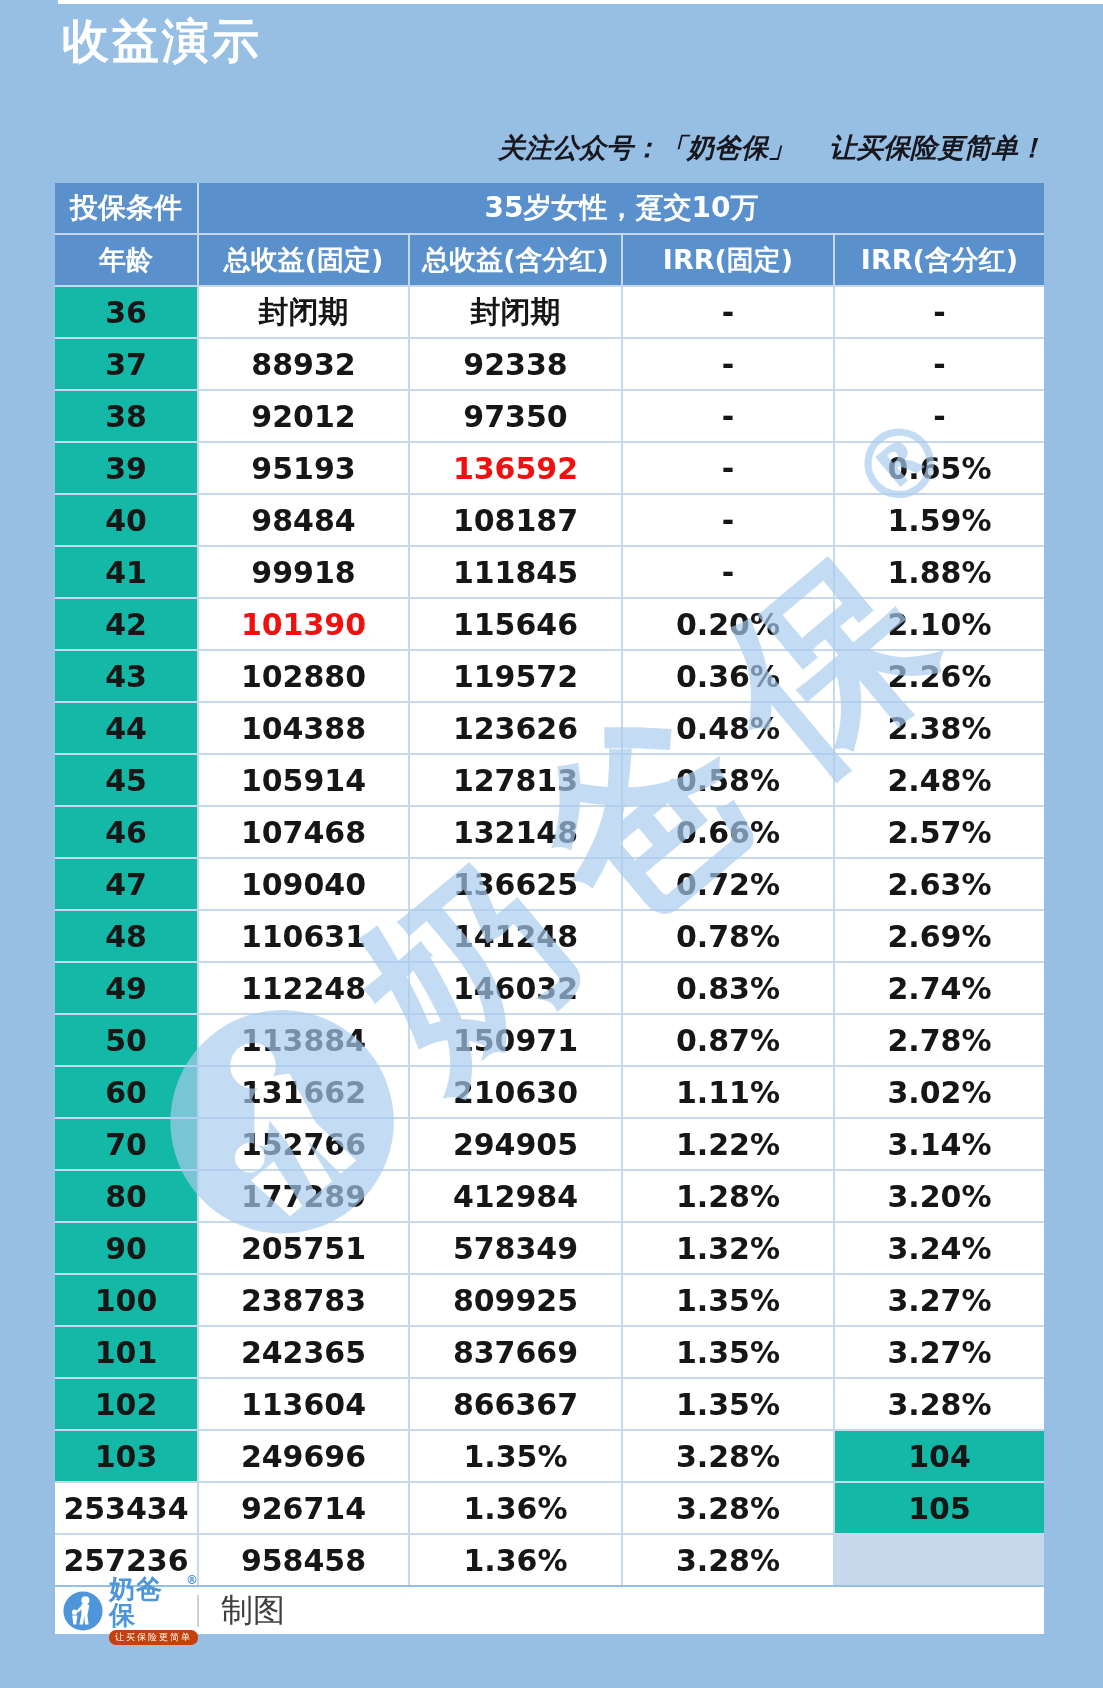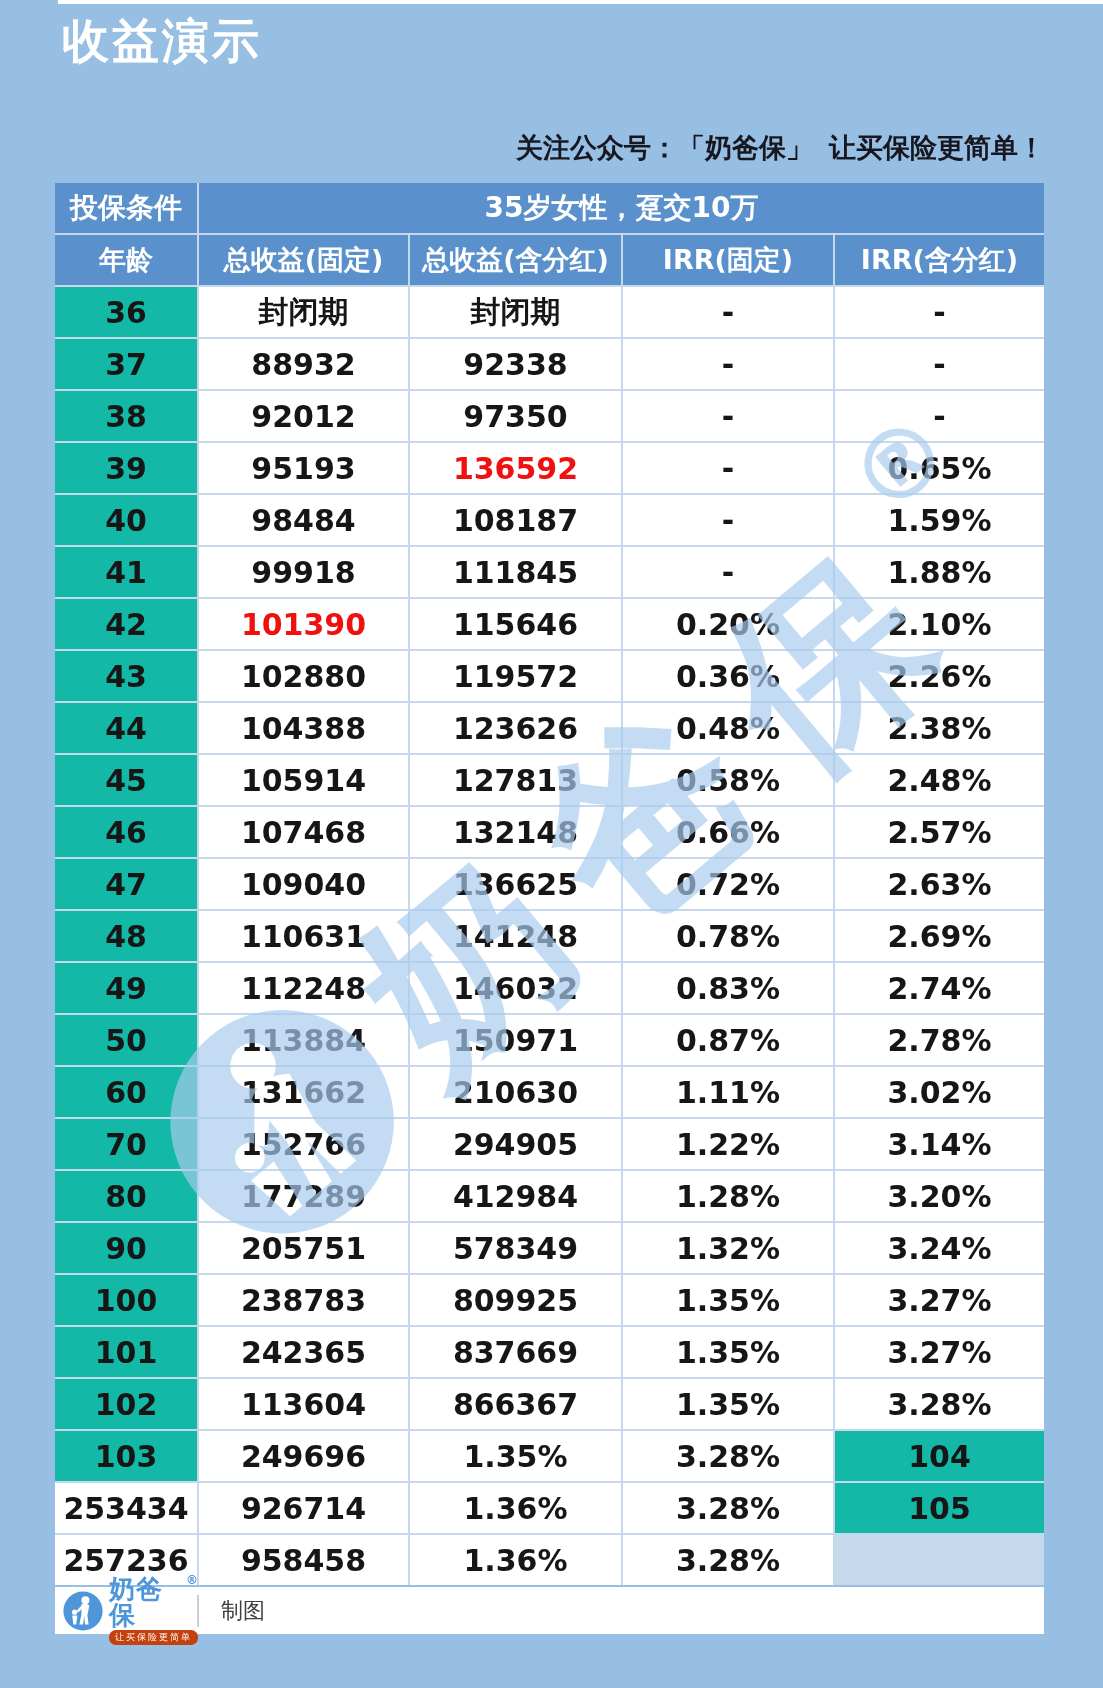--- a/index.html
+++ b/index.html
@@ -15,21 +15,21 @@
     background: #ffffff;
   }
   .page-title {
     position: absolute; left: 62px; top: 10px;
     font-size: 47px; font-weight: 800; color: #ffffff;
     letter-spacing: 3px; line-height: 1.3;
   }
   .notice {
     position: absolute; top: 130px; right: 58px;
     font-size: 27px; font-weight: 700; color: #17171f;
-    display: flex; gap: 16px; white-space: nowrap;
+    display: flex; gap: 34px; white-space: nowrap; font-style: italic;
   }
   
   .benefit-table {
     position: absolute; left: 55px; top: 183px; width: 989px;
     display: grid;
     grid-template-columns: 142px 209px 211px 210px 209px;
     grid-auto-rows: 50px;
     gap: 2px;
     background: #c6d8eb;
     z-index: 2;
@@ -85,21 +85,21 @@
   .brand-reg { font-size: 12px; font-weight: 700; color: #4e96d9; margin-top: -2px; }
   .brand-tagline {
     margin-top: 2px;
     background: #c2410c; color: #ffffff;
     font-size: 9px; letter-spacing: 2px;
     padding: 1px 6px; border-radius: 7px;
     white-space: nowrap;
   }
   .footer-divider { width: 2px; height: 32px; background: #cfcfcf; flex: none; }
   .footer-caption {
-    margin-left: 22px; font-size: 22px; color: #3f3f3f; font-weight: 400;
+    margin-left: 22px; font-size: 32px; color: #3f3f3f; font-weight: 400;
   }
 </style>
 </head>
 <body>
 
 <div class="top-strip"></div>
 
 <div class="page-title">收益演示</div>
 
 <div class="notice">

